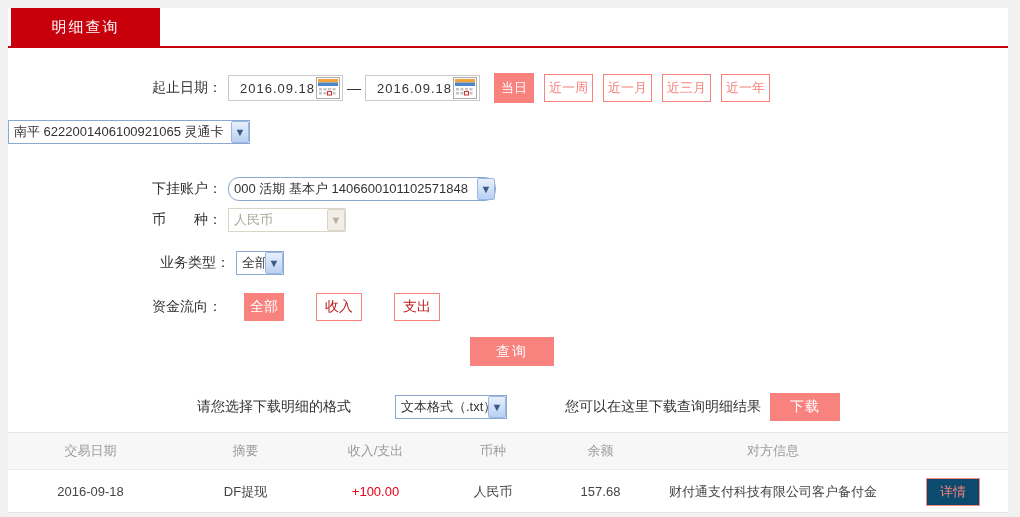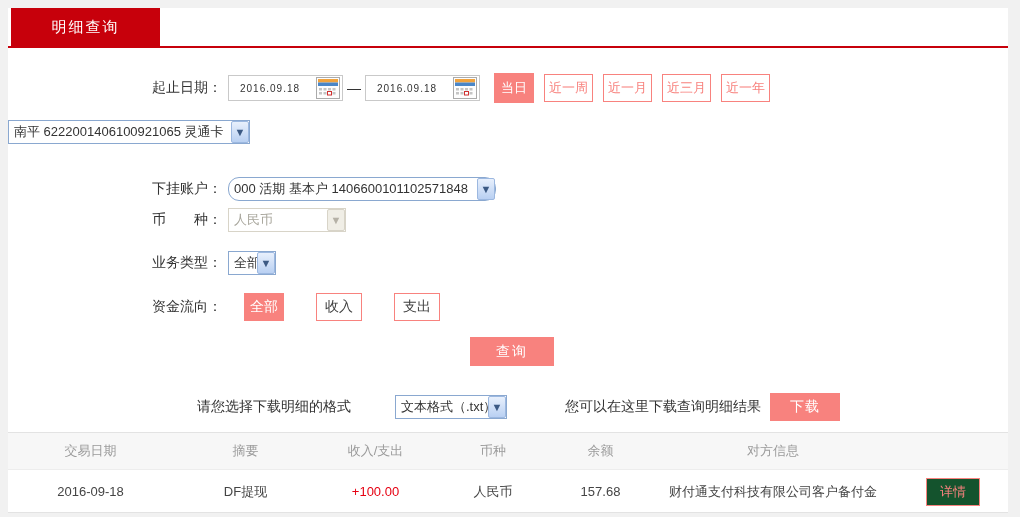--- a/index.html
+++ b/index.html
@@ -25,21 +25,21 @@
     position:absolute; left:0; top:38px; width:1000px; height:2px; background:#c7000b;
   }
   
   .form-row { position:absolute; left:0; display:flex; align-items:center; }
   .flabel {
     width:214px; margin-right:6px; text-align:right;
     font-size:14px; color:#333; flex-shrink:0; white-space:pre;
   }
   .date-input {
     width:115px; height:26px; border:1px solid #c9c9c9; background:#fff;
-    display:flex; align-items:center; font-size:10px; letter-spacing:1px;
+    display:flex; align-items:center; font-size:13px; letter-spacing:1px;
     padding-left:11px; cursor:text;
   }
   .date-input .dval { flex:1; }
   .cal { width:24px; height:22px; margin-right:2px; cursor:pointer; flex-shrink:0; }
   .dash { margin:0 4px; font-size:14px; color:#333; width:14px; text-align:center; }
   .qbtn {
     height:28px; min-width:44px; padding:8px 4px; margin-left:10px;
     border:1px solid #f8827e; color:#f8827e; background:#fff;
     font-size:13px; display:flex; align-items:center; justify-content:center; cursor:pointer;
   }
@@ -57,21 +57,21 @@
     background:linear-gradient(#e8f0fc,#b9d0f2);
     border:1px solid #9cb8e0; border-radius:2px;
     color:#3c5a84; font-size:11px; line-height:20px; text-align:center;
   }
   .xp-select.disabled { border-color:#d8d4c8; color:#a8a69c; cursor:default; }
   .xp-select.disabled .sarrow {
     background:#f0eee6; border-color:#d8d4c8; color:#b5b1a6;
   }
   .fbtn {
     height:28px; width:46px; margin-right:16px;
-    border:1px solid #f8827e; color:#404040; background:#fff;
+    border:1px solid #f8827e; color:#b91c1c; background:#fff;
     font-size:14px; display:flex; align-items:center; justify-content:center; cursor:pointer;
   }
   .fbtn.active { background:#f8827e; color:#fff; width:40px; }
   .query-btn {
     position:absolute; left:462px; top:329px; width:84px; height:29px;
     background:#f8827e; color:#fff; font-size:14px; border:none;
     display:flex; align-items:center; justify-content:center; cursor:pointer; letter-spacing:2px;
   }
   
   .dl-row { position:absolute; left:0; top:385px; width:1000px; height:28px; }
@@ -93,21 +93,21 @@
     position:absolute; left:0; top:463px; width:1000px; height:42px;
     background:#fff; border-bottom:1px solid #e3e3e3;
     display:flex; align-items:center; font-size:13px; color:#444;
   }
   .col-date{width:165px} .col-summary{width:145px} .col-amount{width:115px}
   .col-currency{width:120px} .col-balance{width:95px} .col-party{width:250px}
   .col-action{width:110px; display:flex; justify-content:center;}
   .cell { text-align:center; }
   .amount-pos { color:#e60012; }
   .detail-btn {
-    width:54px; height:28px; border:1px solid #f8827e; color:#f8827e; background:#14532d;
+    width:54px; height:28px; border:1px solid #f8827e; color:#f8827e; background:#0c4a6e;
     font-size:13px; display:flex; align-items:center; justify-content:center; cursor:pointer;
   }
 </style>
 </head>
 <body>
 
 <div class="panel">
 
   <div class="tab">
     <span>明细查询</span>
@@ -176,21 +176,21 @@
   </div>
 
   <div class="form-row" style="top:199px; height:26px;">
     <div class="flabel">币　　种：</div>
     <div class="xp-select disabled" style="width:118px;">
       <span class="stext">人民币</span>
       <span class="sarrow">▼</span>
     </div>
   </div>
 
-  <div class="form-row" style="top:243px; height:24px;">
+  <div class="form-row" style="top:243px; height:24px;padding-left:8px;">
     <div class="flabel">业务类型：</div>
     <div class="xp-select" style="width:48px;">
       <span class="stext">全部</span>
       <span class="sarrow">▼</span>
     </div>
   </div>
 
   <div class="form-row" style="top:284px; height:30px;gap:16px;">
     <div class="flabel">资金流向：</div>
     <span class="fbtn active">全部</span>

